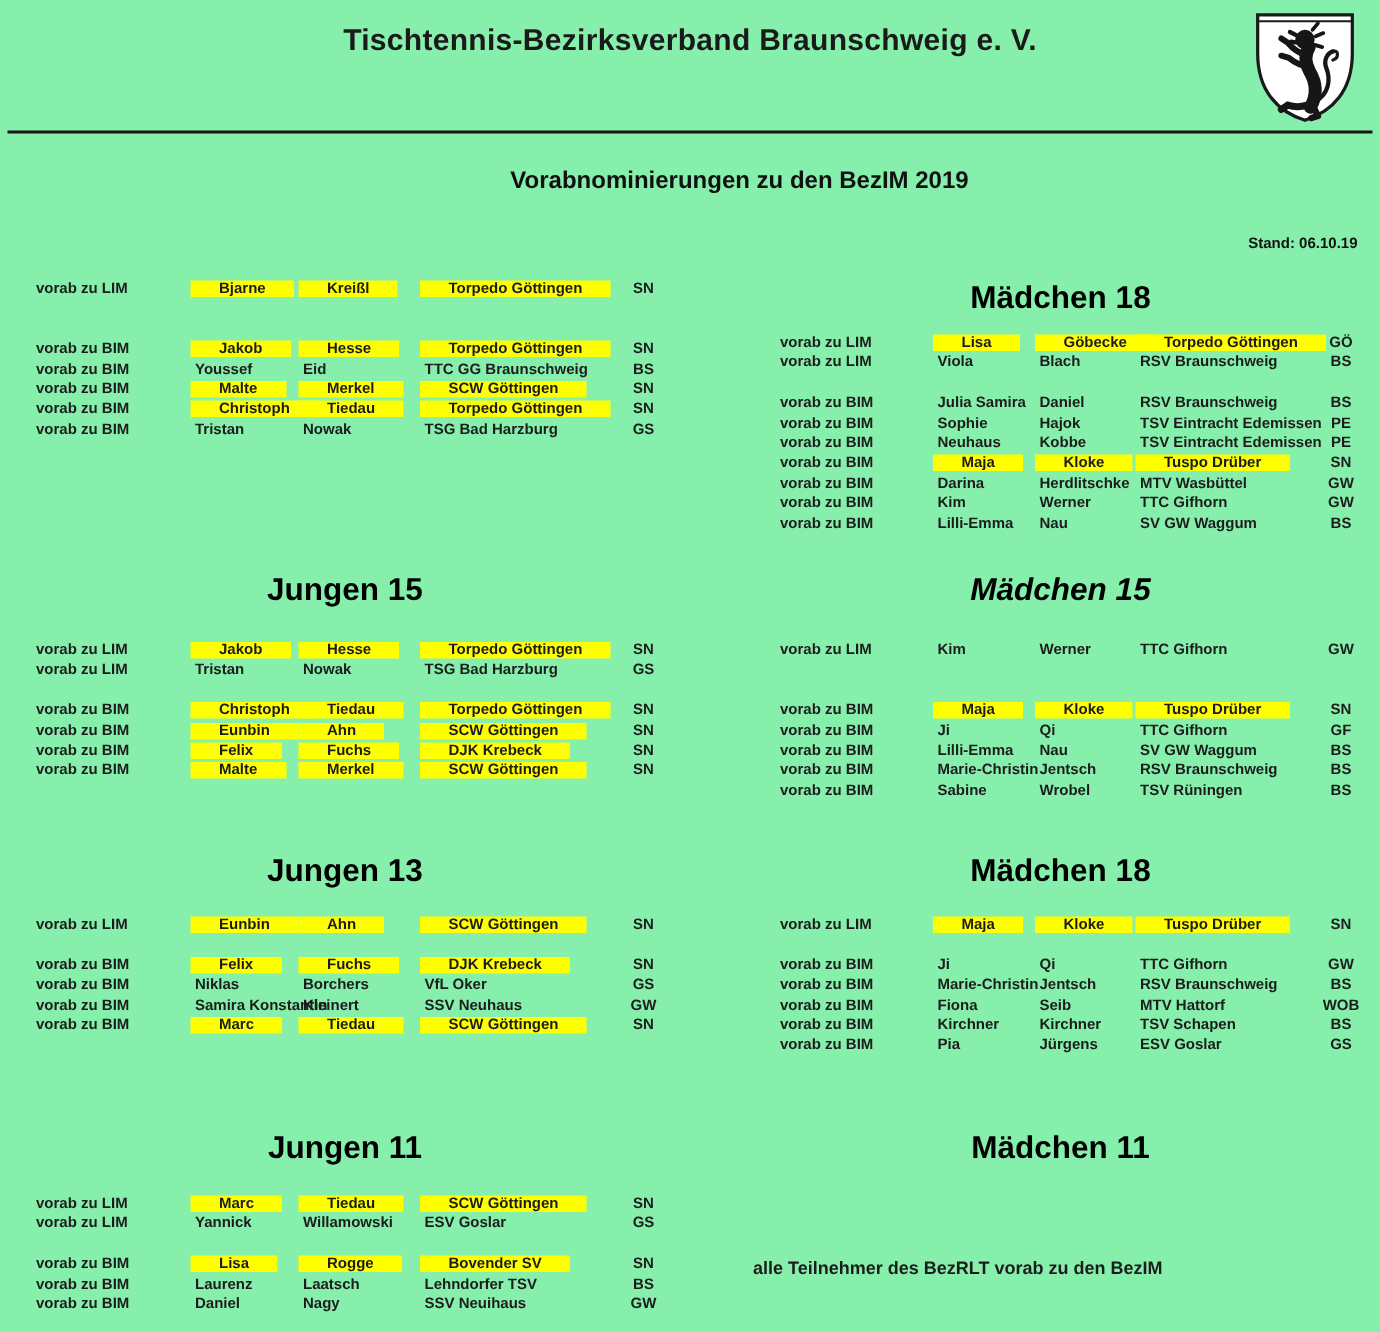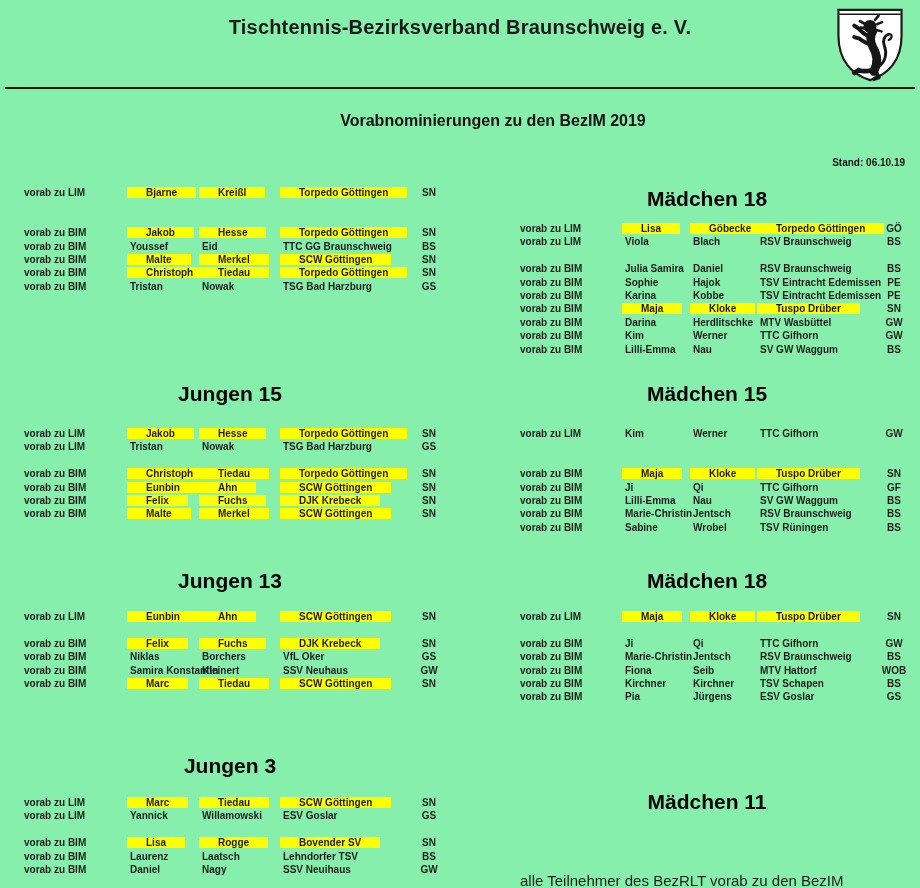--- a/index.html
+++ b/index.html
@@ -37,21 +37,21 @@
   .section.left  .data-row { grid-template-columns:106px 72px 81px 126px 40px; padding-left:24px; }
   .section.right .data-row { grid-template-columns:105px 68px 67px 112px 44px; padding-left:60px; }
   .cell {
     font-size:10px; font-weight:bold; white-space:nowrap;
     line-height:13.4px; overflow:visible;
   }
   .cell.q { font-size:10px; }
   .cell.dist { text-align:center; }
   .hl { background:var(--hl,#FFFF00); padding:0 19px; margin-left:-3px; }
   .note-row .note-text {
-    margin-left:60px; font-size:15px; font-weight:normal; line-height:13.4px;
+    margin-left:42px; font-size:12px; font-weight:bold; line-height:13.4px;
     white-space:nowrap;
   }
 </style>
 </head>
 <body>
 
 <div class="page">
 
   <div class="org-title">Tischtennis-Bezirksverband Braunschweig  e. V.</div>
 
@@ -151,21 +151,21 @@
         </div>
         <div class="row data-row">
           <span class="cell q"><span class="txt">vorab zu BIM</span></span>
           <span class="cell first"><span class="txt">Sophie</span></span>
           <span class="cell last"><span class="txt">Hajok</span></span>
           <span class="cell club"><span class="txt">TSV Eintracht Edemissen</span></span>
           <span class="cell dist"><span class="txt">PE</span></span>
         </div>
         <div class="row data-row">
           <span class="cell q"><span class="txt">vorab zu BIM</span></span>
-          <span class="cell first"><span class="txt">Karina</span></span>
+          <span class="cell first"><span class="txt">Neuhaus</span></span>
           <span class="cell last"><span class="txt">Kobbe</span></span>
           <span class="cell club"><span class="txt">TSV Eintracht Edemissen</span></span>
           <span class="cell dist"><span class="txt">PE</span></span>
         </div>
         <div class="row data-row">
           <span class="cell q"><span class="txt">vorab zu BIM</span></span>
           <span class="cell first"><span class="hl">Maja</span></span>
           <span class="cell last"><span class="hl">Kloke</span></span>
           <span class="cell club"><span class="hl">Tuspo Drüber</span></span>
           <span class="cell dist"><span class="txt">SN</span></span>
@@ -232,21 +232,21 @@
         </div>
         <div class="row data-row">
           <span class="cell q"><span class="txt">vorab zu BIM</span></span>
           <span class="cell first"><span class="hl">Malte</span></span>
           <span class="cell last"><span class="hl">Merkel</span></span>
           <span class="cell club"><span class="hl">SCW Göttingen</span></span>
           <span class="cell dist"><span class="txt">SN</span></span>
         </div>
       </section>
       <section class="section right" style="top: 381px;">
-        <div class="section-title" style="height: 46px;">Mädchen 15</div>
+        <div class="section-title" style="height: 46px; font-style: italic;">Mädchen 15</div>
         <div class="row data-row">
           <span class="cell q"><span class="txt">vorab zu LIM</span></span>
           <span class="cell first"><span class="txt">Kim</span></span>
           <span class="cell last"><span class="txt">Werner</span></span>
           <span class="cell club"><span class="txt">TTC Gifhorn</span></span>
           <span class="cell dist"><span class="txt">GW</span></span>
         </div>
         <div class="row spacer"></div>
         <div class="row spacer"></div>
         <div class="row data-row">
@@ -364,21 +364,21 @@
         </div>
         <div class="row data-row">
           <span class="cell q"><span class="txt">vorab zu BIM</span></span>
           <span class="cell first"><span class="txt">Pia</span></span>
           <span class="cell last"><span class="txt">Jürgens</span></span>
           <span class="cell club"><span class="txt">ESV Goslar</span></span>
           <span class="cell dist"><span class="txt">GS</span></span>
         </div>
       </section>
       <section class="section left" style="top: 753px;">
-        <div class="section-title" style="height: 43px;">Jungen 3</div>
+        <div class="section-title" style="height: 43px;">Jungen 11</div>
         <div class="row data-row">
           <span class="cell q"><span class="txt">vorab zu LIM</span></span>
           <span class="cell first"><span class="hl">Marc</span></span>
           <span class="cell last"><span class="hl">Tiedau</span></span>
           <span class="cell club"><span class="hl">SCW Göttingen</span></span>
           <span class="cell dist"><span class="txt">SN</span></span>
         </div>
         <div class="row data-row">
           <span class="cell q"><span class="txt">vorab zu LIM</span></span>
           <span class="cell first"><span class="txt">Yannick</span></span>
@@ -402,21 +402,21 @@
           <span class="cell dist"><span class="txt">BS</span></span>
         </div>
         <div class="row data-row">
           <span class="cell q"><span class="txt">vorab zu BIM</span></span>
           <span class="cell first"><span class="txt">Daniel</span></span>
           <span class="cell last"><span class="txt">Nagy</span></span>
           <span class="cell club"><span class="txt">SSV Neuihaus</span></span>
           <span class="cell dist"><span class="txt">GW</span></span>
         </div>
       </section>
-      <section class="section right" style="top: 789px;">
+      <section class="section right" style="top: 753px;">
         <div class="section-title" style="height: 43px;">Mädchen 11</div>
         <div class="row spacer"></div>
         <div class="row spacer"></div>
         <div class="row spacer"></div>
         <div class="row note-row"><span class="note-text">alle Teilnehmer des BezRLT vorab zu den BezIM</span></div>
       </section>
     </div>
 
 </div>
 

